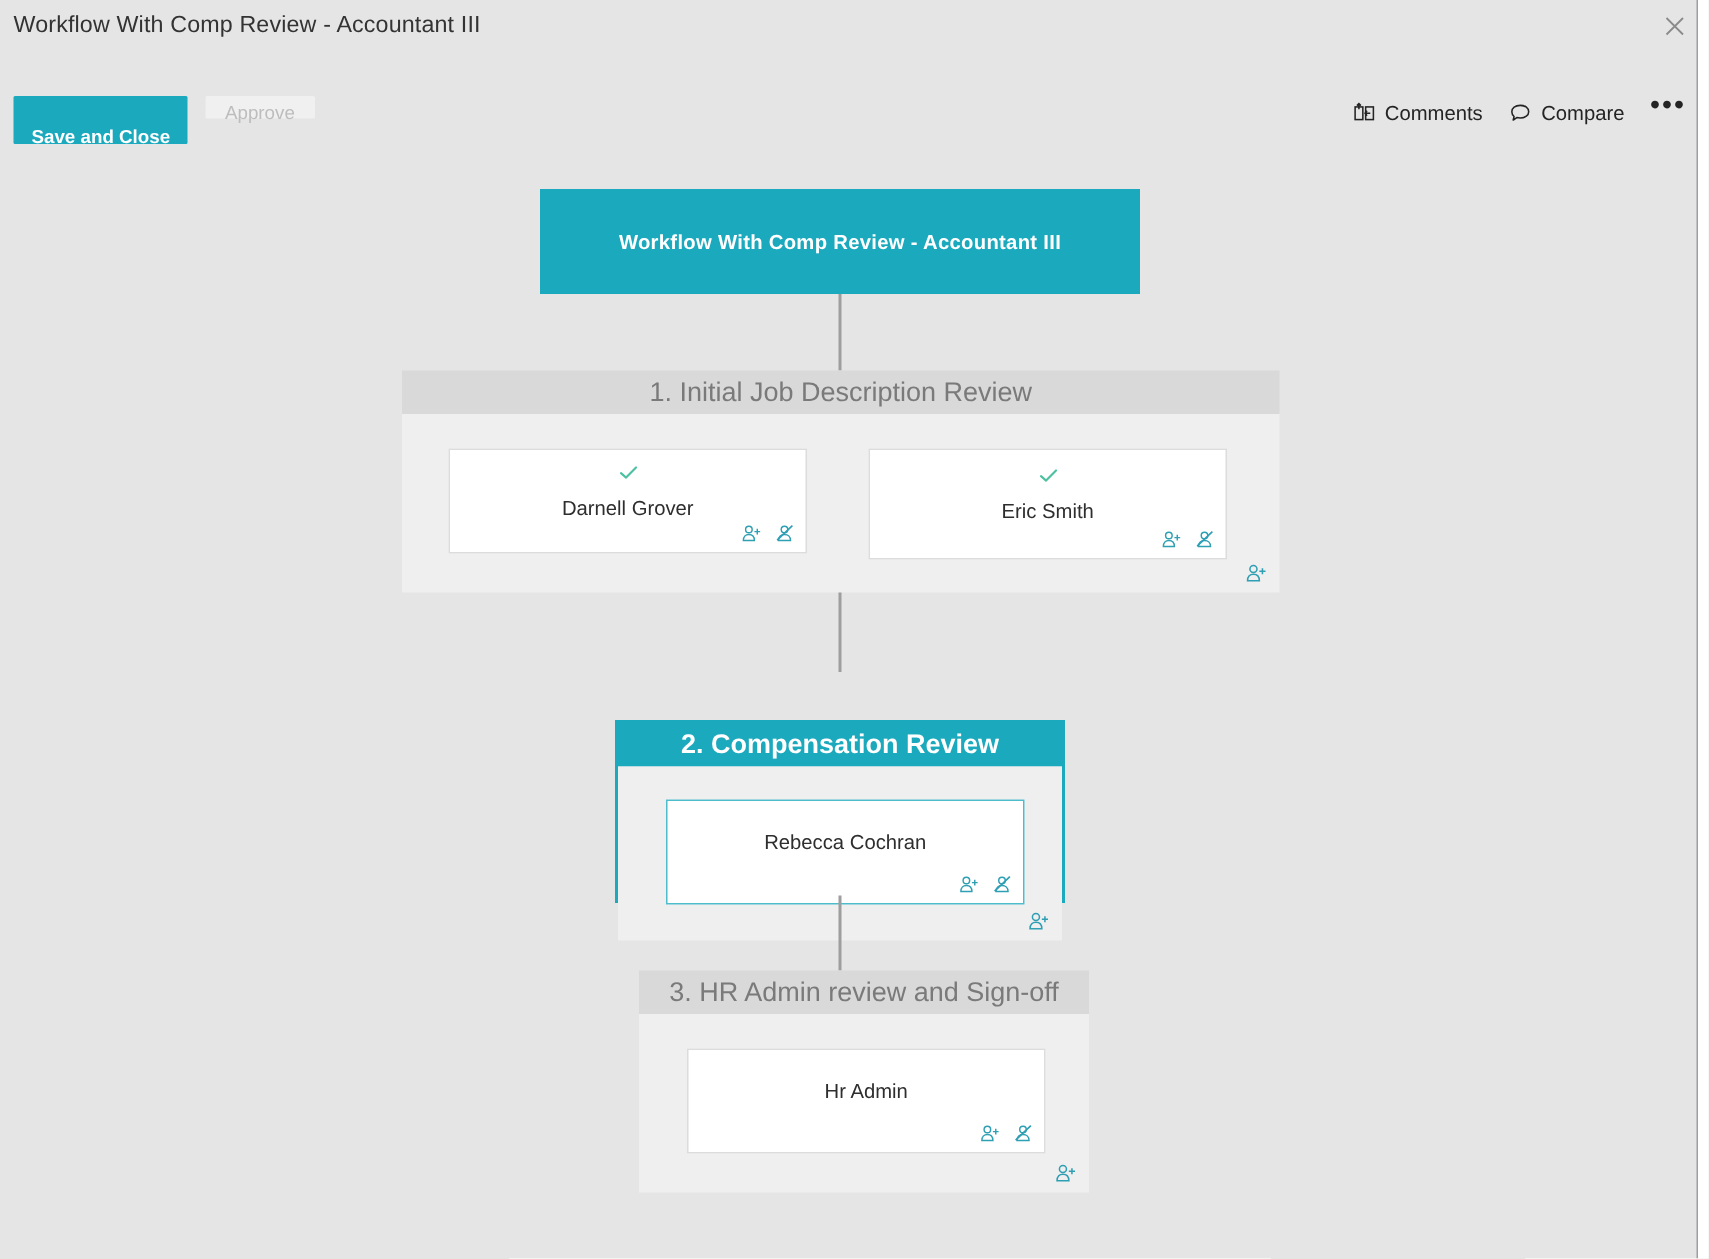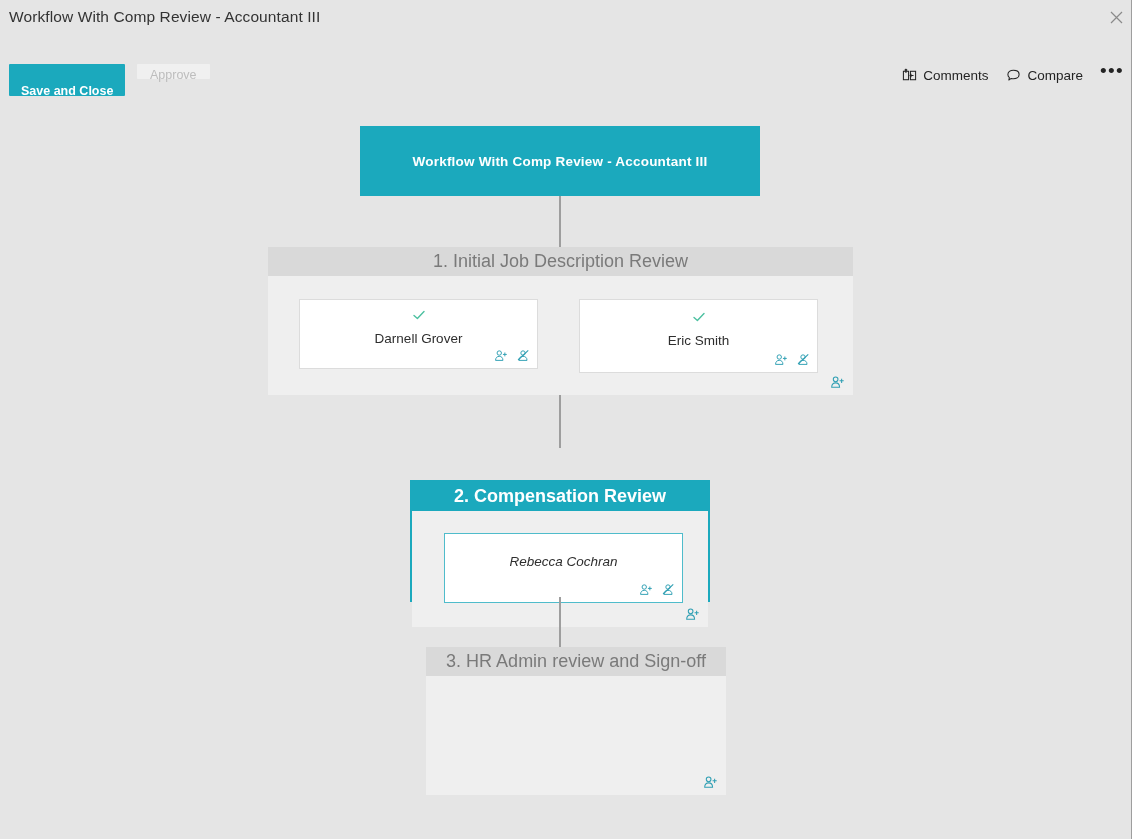--- a/index.html
+++ b/index.html
@@ -371,21 +371,21 @@
             <path d="M12.4 4 L12.4 8.4 M10.2 6.2 L14.6 6.2" stroke="#2f9fb3" stroke-width="1.1"></path>
           </svg>
         </span>
       </div>
     </div>
 
     <div class="connector" style="left:559px; top:295px; height:53px;"></div>
 
     <div class="step active" style="left:410px; top:348px; width:300px; height:122px;margin-top:32px;">
       <div class="step-header">2. Compensation Review</div>
-      <div class="step-body" style="height:116px;font-style:italic;">
+      <div class="step-body" style="height:116px;">
 
         <div class="assignee" style="left:32px; top:22px; width:239px; height:70px;">
           <div class="assignee-main">
             <span class="assignee-name">Rebecca Cochran</span>
           </div>
           <div class="assignee-actions">
             <span class="icon-btn">
               <svg width="14" height="14" viewBox="0 0 16 16" aria-hidden="true">
                 <circle cx="6" cy="4.6" r="2.5" fill="none" stroke="#2f9fb3" stroke-width="1.1"></circle>
                 <path d="M1.8 13 C1.8 9.8 3.6 8.4 6 8.4 C8.4 8.4 10.2 9.8 10.2 13 Z" fill="none" stroke="#2f9fb3" stroke-width="1.1"></path>
@@ -411,20 +411,41 @@
         </span>
       </div>
     </div>
 
     <div class="connector" style="left:559px; top:497px; height:50px;"></div>
 
     <div class="step" style="left:426px; top:547px; width:300px; height:148px;">
       <div class="step-header">3. HR Admin review and Sign-off</div>
       <div class="step-body" style="height:119px;">
 
+        <div class="assignee" style="left:32px; top:23px; width:239px; height:70px;">
+          <div class="assignee-main">
+            <span class="assignee-name">Hr Admin</span>
+          </div>
+          <div class="assignee-actions">
+            <span class="icon-btn">
+              <svg width="14" height="14" viewBox="0 0 16 16" aria-hidden="true">
+                <circle cx="6" cy="4.6" r="2.5" fill="none" stroke="#2f9fb3" stroke-width="1.1"></circle>
+                <path d="M1.8 13 C1.8 9.8 3.6 8.4 6 8.4 C8.4 8.4 10.2 9.8 10.2 13 Z" fill="none" stroke="#2f9fb3" stroke-width="1.1"></path>
+                <path d="M12.4 4 L12.4 8.4 M10.2 6.2 L14.6 6.2" stroke="#2f9fb3" stroke-width="1.1"></path>
+              </svg>
+            </span>
+            <span class="icon-btn">
+              <svg width="14" height="14" viewBox="0 0 16 16" aria-hidden="true">
+                <circle cx="8" cy="4.6" r="2.5" fill="none" stroke="#2f9fb3" stroke-width="1.1"></circle>
+                <path d="M3.4 13 C3.4 9.8 5.4 8.4 8 8.4 C10.6 8.4 12.6 9.8 12.6 13 Z" fill="none" stroke="#2f9fb3" stroke-width="1.1"></path>
+                <path d="M14 1.6 L2.4 12.6" stroke="#2f9fb3" stroke-width="1.3"></path>
+              </svg>
+            </span>
+          </div>
+        </div>
 
         <span class="step-add">
           <svg width="15" height="15" viewBox="0 0 16 16" aria-hidden="true">
             <circle cx="6" cy="4.6" r="2.5" fill="none" stroke="#2f9fb3" stroke-width="1.1"></circle>
             <path d="M1.8 13 C1.8 9.8 3.6 8.4 6 8.4 C8.4 8.4 10.2 9.8 10.2 13 Z" fill="none" stroke="#2f9fb3" stroke-width="1.1"></path>
             <path d="M12.4 4 L12.4 8.4 M10.2 6.2 L14.6 6.2" stroke="#2f9fb3" stroke-width="1.1"></path>
           </svg>
         </span>
       </div>
     </div>

